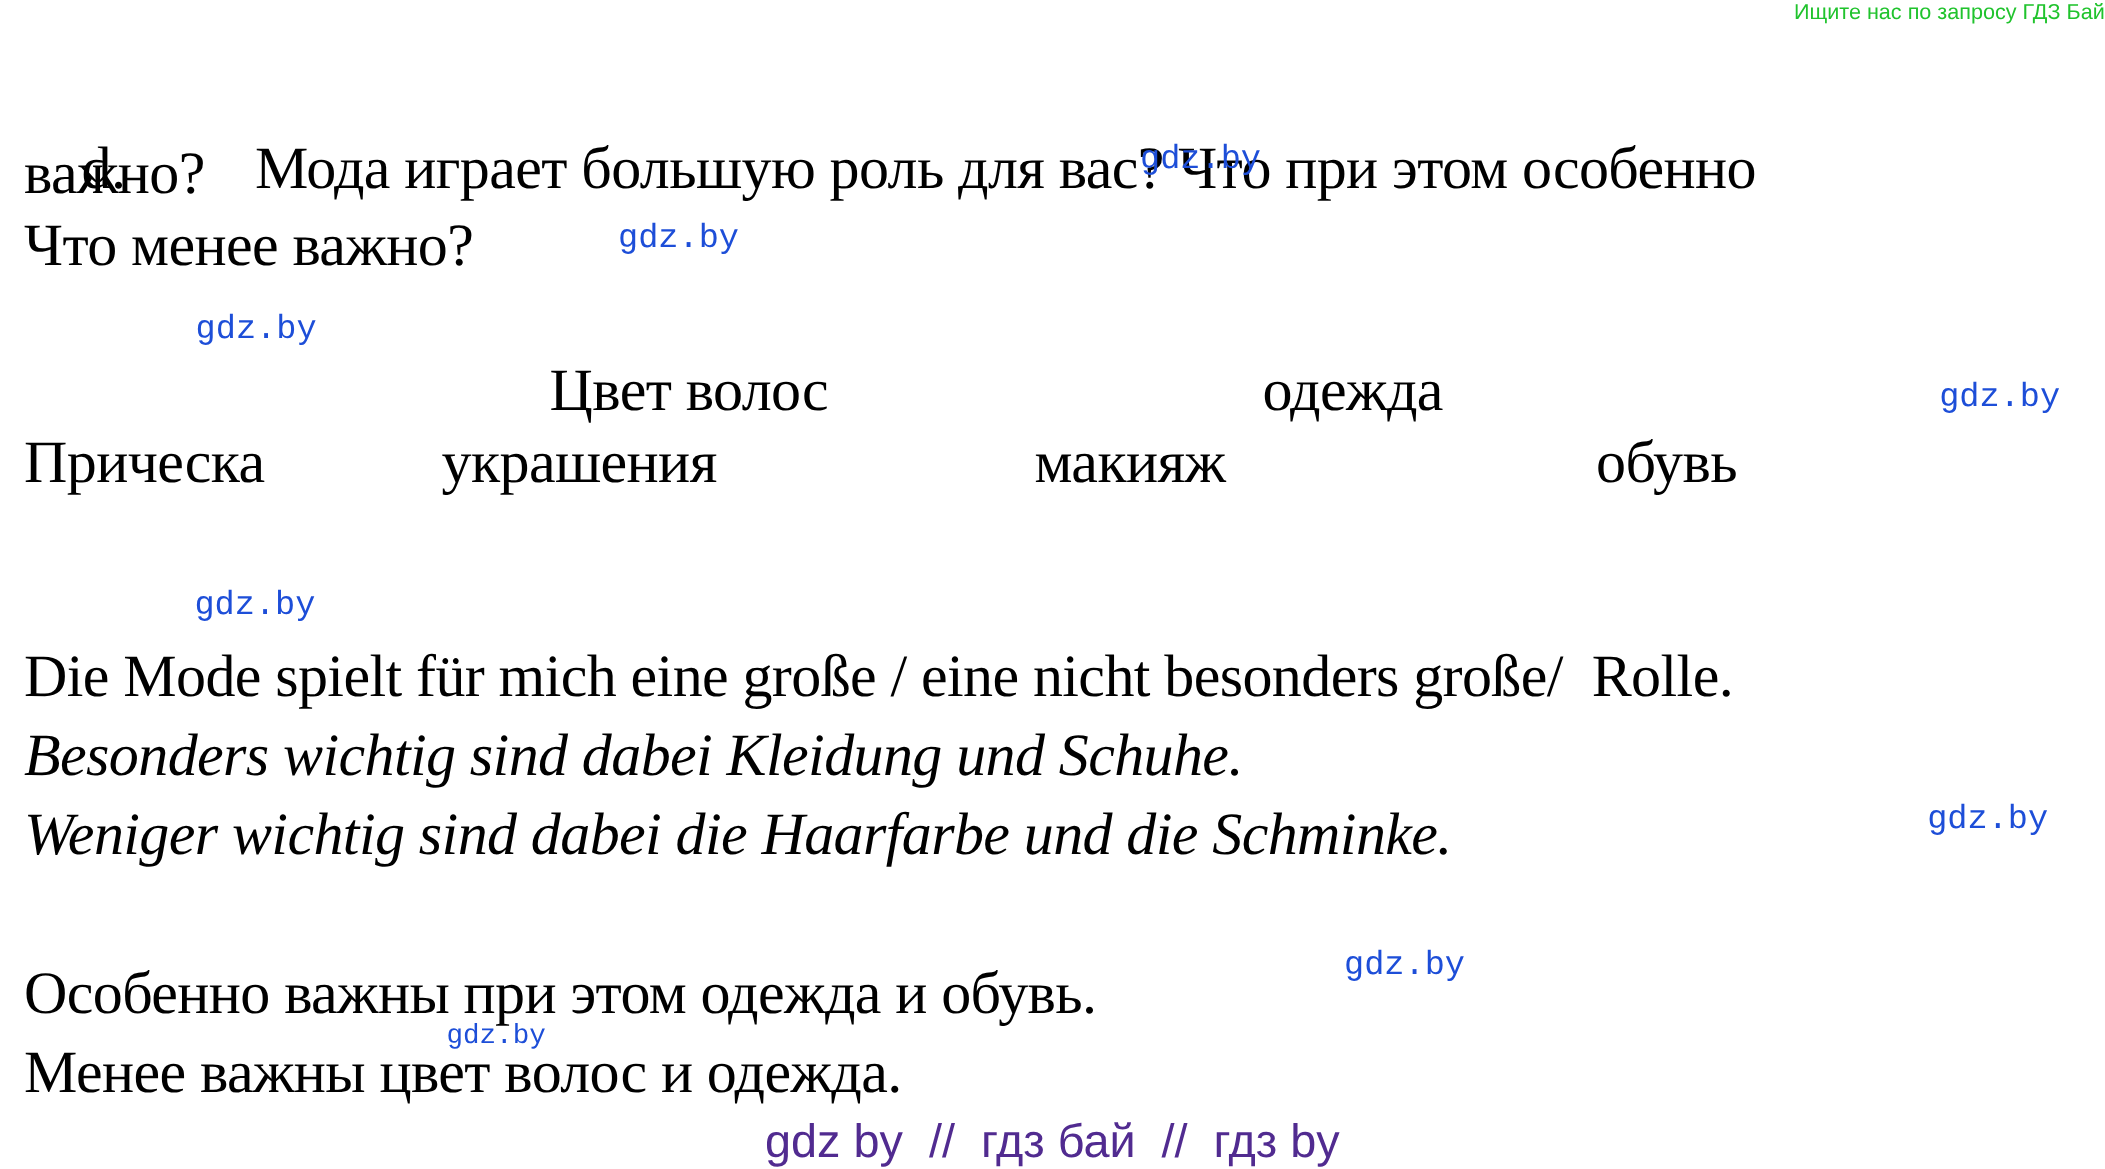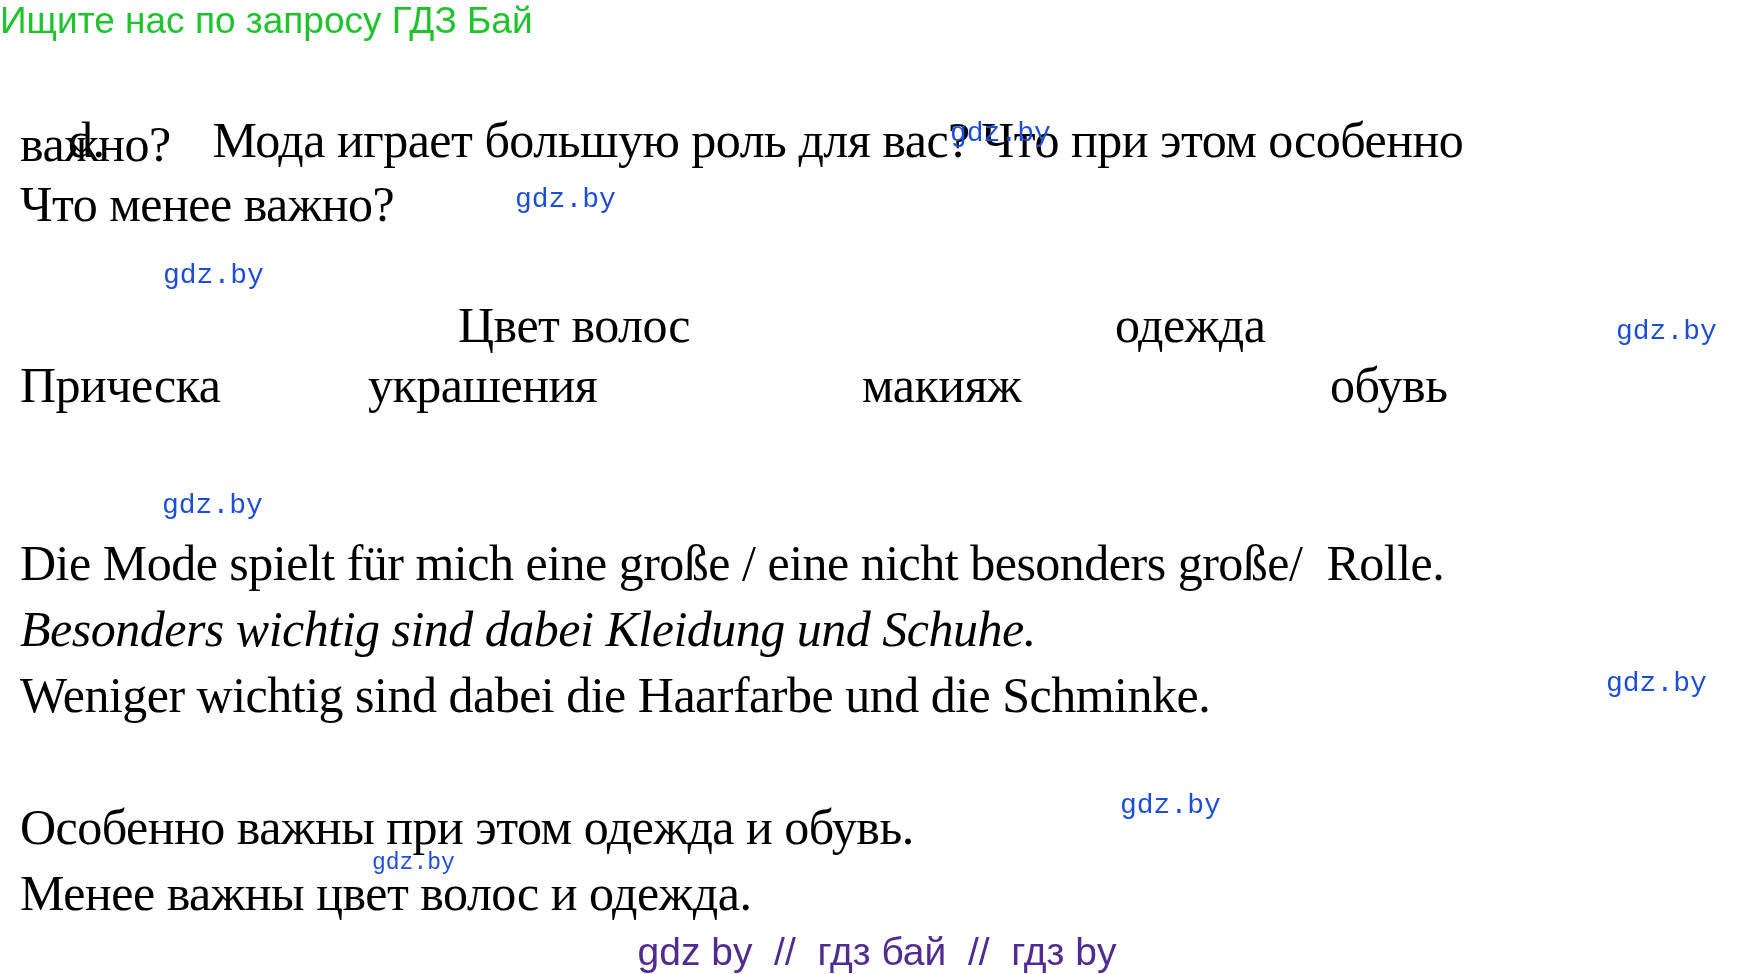--- a/index.html
+++ b/index.html
@@ -15,52 +15,52 @@
     overflow: hidden;
     font-family: "Liberation Serif", "DejaVu Serif", serif;
     color: #000000;
   }
   
   .header-note {
     position: absolute;
     top: 0px;
     left: 0;
     width: 100%;
-    text-align: left;
+    text-align: right;
     font-family: "Liberation Sans", "DejaVu Sans", sans-serif;
-    font-size: 37px;
+    font-size: 18px;
     color: #20c32d;
     white-space: pre;
   }
   
   .q-line, .ans-line, .bank-word {
     position: absolute;
     font-size: 50px;
     line-height: 56px;
     white-space: pre;
     letter-spacing: -0.5px;
   }
   .q-line1 { left: 20px; top: 56px; }
   .q-label { display: inline-block; }
   .q-text  { margin-left: 108px; }
   .q-line2 { left: 20px; top: 116px; }
   .q-line3 { left: 20px; top: 176px; }
 
   
   .bw-haircolor { left: 458px;  top: 297px; }
-  .bw-clothes   { left: 1115px; top: 297px; }
+  .bw-clothes   { left: 1052px; top: 297px; }
   .bw-hairstyle { left: 20px;   top: 357px; }
   .bw-jewelry   { left: 368px;  top: 357px; }
   .bw-makeup    { left: 862px;  top: 357px; }
   .bw-shoes     { left: 1330px; top: 357px; }
 
   
   .ans-0 { left: 20px; top: 535px; }
   .ans-1 { left: 20px; top: 601px; font-style: italic; }
-  .ans-2 { left: 20px; top: 667px; }
+  .ans-2 { left: 20px; top: 667px; font-style: italic; }
   .ans-3 { left: 20px; top: 733px; }
   .ans-4 { left: 20px; top: 799px; }
   .ans-5 { left: 20px; top: 865px; }
 
   
   .wm {
     position: absolute;
     font-family: Liberation Mono, monospace;
     font-size: 28px;
     color: #1d4ed8;

